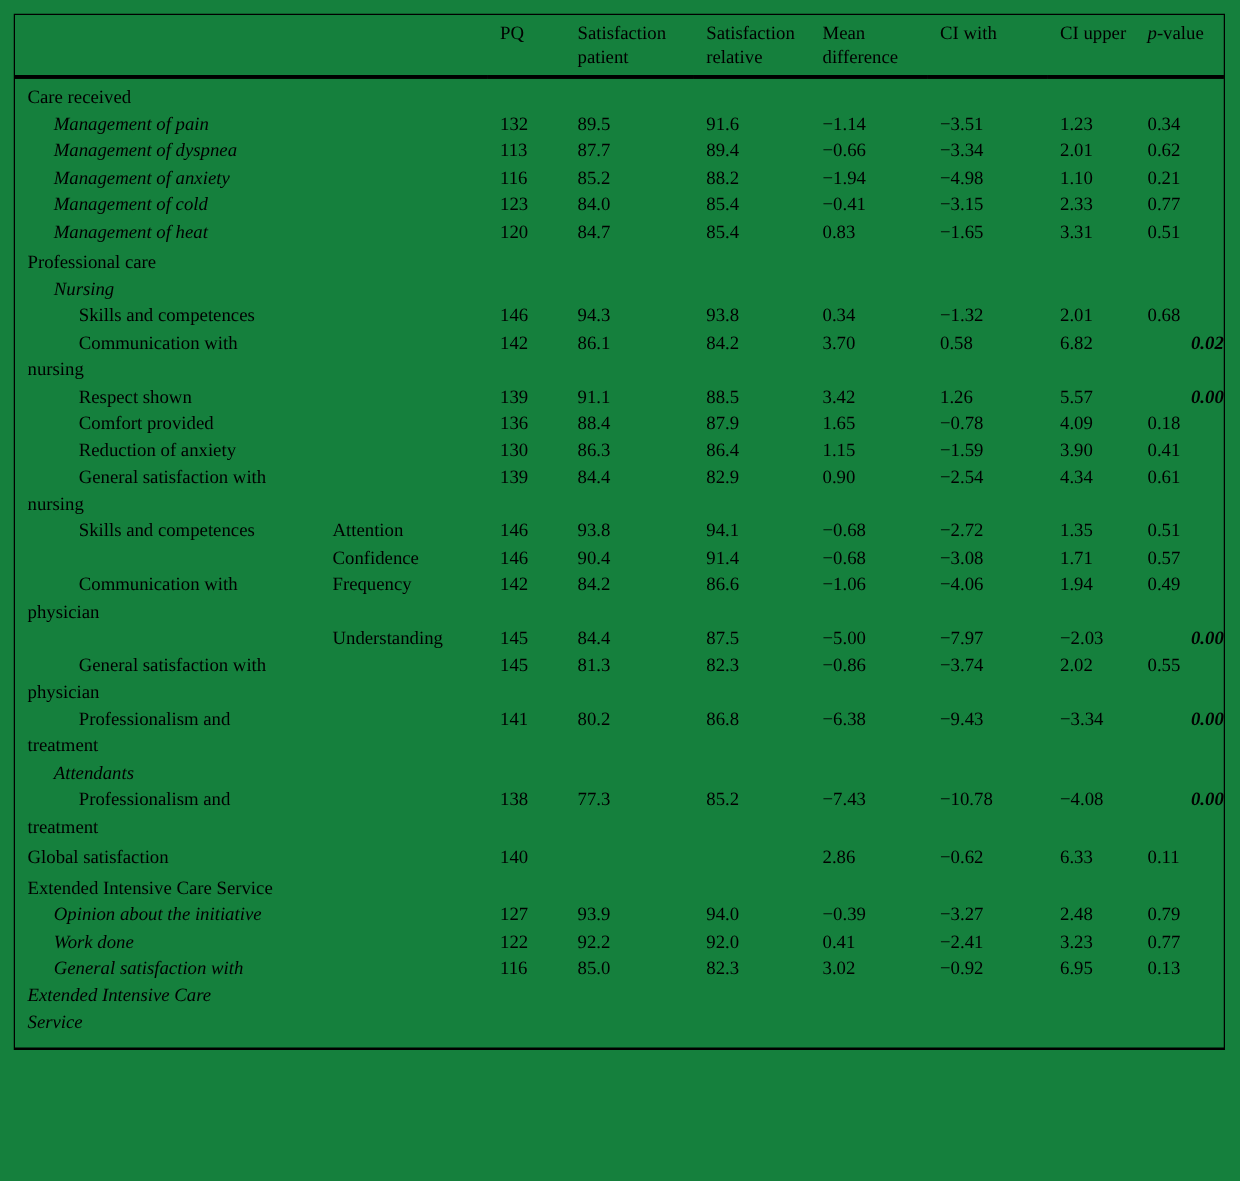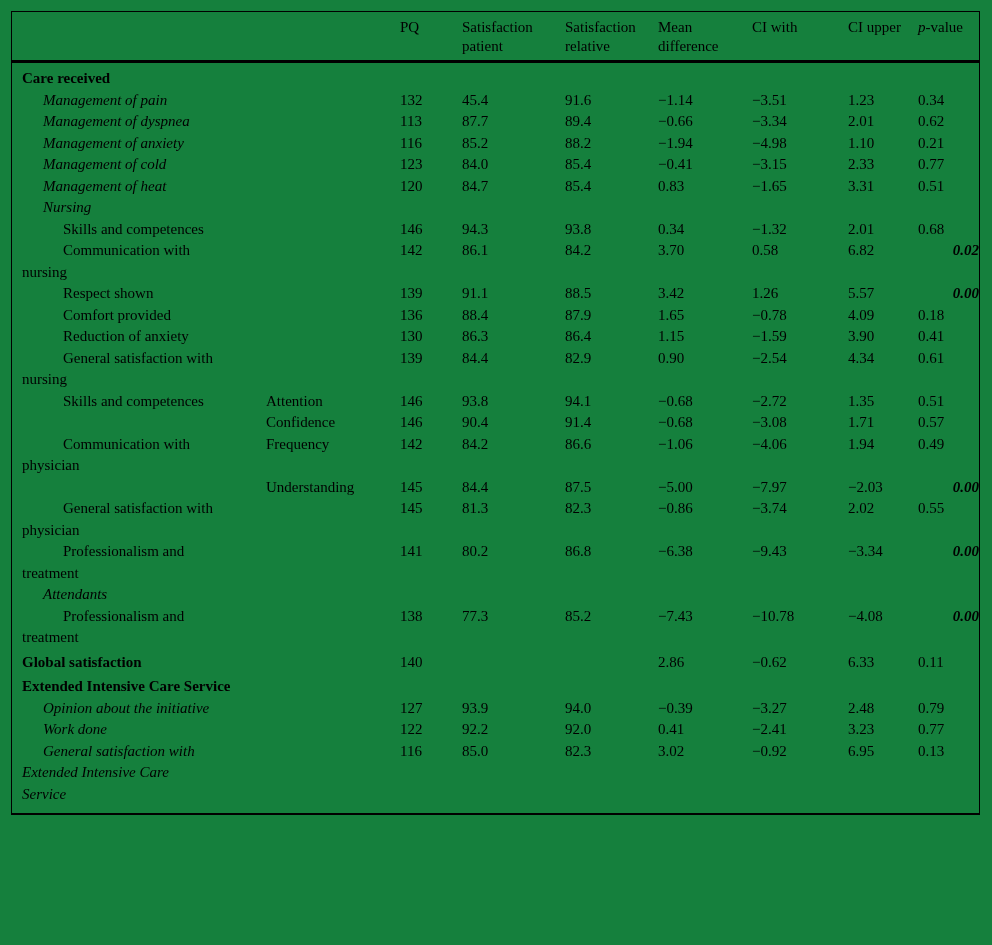--- a/index.html
+++ b/index.html
@@ -56,21 +56,21 @@
   tbody td {
     vertical-align: top;
     padding: 0 0 0 10px;
     line-height: 21.5px;
   }
   tbody tr:first-child td { padding-top: 5px; }
   tbody tr:last-child td { padding-bottom: 8px; }
 
   td.lbl { white-space: pre-line; }
   tr.row-section td { padding-top: 3px; }
-  tr.row-section td.lbl { font-weight: bold; }
+  tr.row-section td.lbl { font-weight: normal; }
   tr.row-l1 td.lbl { font-style: italic; text-indent: 21px; }
   tr.row-l2 td.lbl { text-indent: 41px; }
   td.p-sig { font-weight: bold; font-style: italic; text-align: right; }
 </style>
 </head>
 <body>
 
 <div class="page">
   <div class="table-box">
     <table class="results">
@@ -107,21 +107,21 @@
             <td class="num"></td>
             <td class="num"></td>
             <td class="num"></td>
             <td class="num"></td>
             <td class="num"></td>
           </tr>
           <tr class="row-l1">
             <td class="lbl">Management of pain</td>
             <td class="sub"></td>
             <td class="num">132</td>
-            <td class="num">45.4</td>
+            <td class="num">89.5</td>
             <td class="num">91.6</td>
             <td class="num">−1.14</td>
             <td class="num">−3.51</td>
             <td class="num">1.23</td>
             <td class="num">0.34</td>
           </tr>
           <tr class="row-l1">
             <td class="lbl">Management of dyspnea</td>
             <td class="sub"></td>
             <td class="num">113</td>
@@ -157,20 +157,31 @@
           <tr class="row-l1">
             <td class="lbl">Management of heat</td>
             <td class="sub"></td>
             <td class="num">120</td>
             <td class="num">84.7</td>
             <td class="num">85.4</td>
             <td class="num">0.83</td>
             <td class="num">−1.65</td>
             <td class="num">3.31</td>
             <td class="num">0.51</td>
+          </tr>
+          <tr class="row-section">
+            <td class="lbl">Professional care</td>
+            <td class="sub"></td>
+            <td class="num"></td>
+            <td class="num"></td>
+            <td class="num"></td>
+            <td class="num"></td>
+            <td class="num"></td>
+            <td class="num"></td>
+            <td class="num"></td>
           </tr>
           <tr class="row-l1">
             <td class="lbl">Nursing</td>
             <td class="sub"></td>
             <td class="num"></td>
             <td class="num"></td>
             <td class="num"></td>
             <td class="num"></td>
             <td class="num"></td>
             <td class="num"></td>

